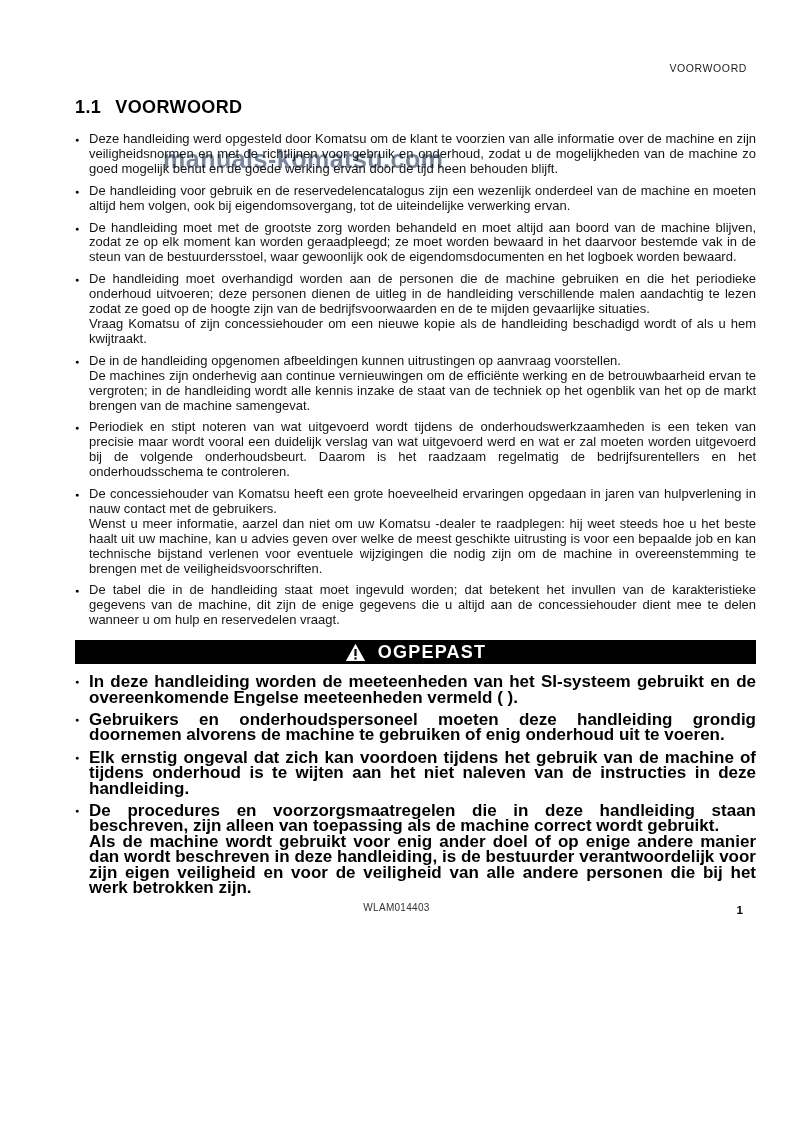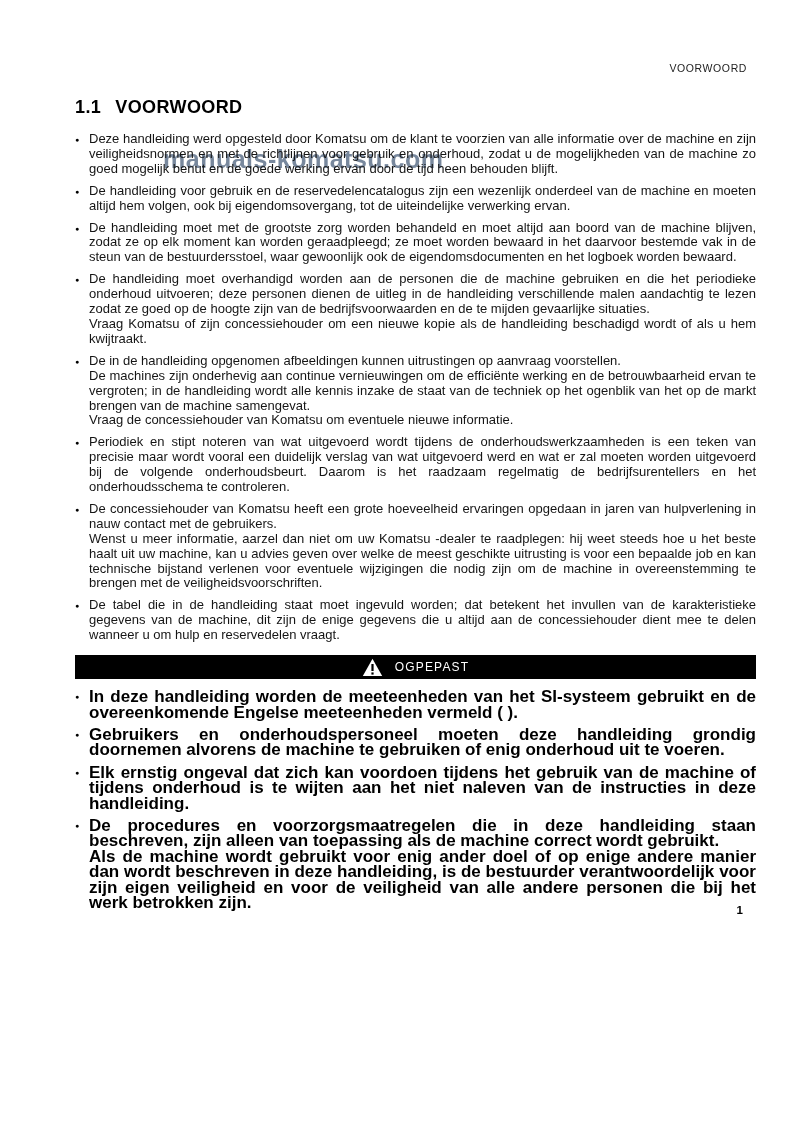--- a/index.html
+++ b/index.html
@@ -64,22 +64,22 @@
     display: flex;
     align-items: center;
     justify-content: center;
     gap: 12px;
     background: #000;
     color: #fff;
     height: 24px;
     margin: 12px 0 10px 0;
   }
   .warning-label {
-    font-size: 12px;
-    font-weight: normal;
+    font-size: 18px;
+    font-weight: bold;
     letter-spacing: 1.2px;
   }
   .watermark {
     position: absolute;
     top: 145px;
     left: 163px;
     font-size: 25px;
     font-weight: bold;
     letter-spacing: 0.5px;
     color: rgba(82, 102, 130, 0.78);
@@ -145,21 +145,20 @@
           <div class="bullet-content">
             <div class="para">De handleiding moet overhandigd worden aan de personen die de machine gebruiken en die het periodieke onderhoud uitvoeren; deze personen dienen de uitleg in de handleiding verschillende malen aandachtig te lezen zodat ze goed op de hoogte zijn van de bedrijfsvoorwaarden en de te mijden gevaarlijke situaties.</div>
             <div class="para">Vraag Komatsu of zijn concessiehouder om een nieuwe kopie als de handleiding beschadigd wordt of als u hem kwijtraakt.</div>
           </div>
         </div>
         <div class="bullet-item">
           <span class="bullet-marker">●</span>
           <div class="bullet-content">
             <div class="para">De in de handleiding opgenomen afbeeldingen kunnen uitrustingen op aanvraag voorstellen.</div>
             <div class="para">De machines zijn onderhevig aan continue vernieuwingen om de efficiënte werking en de betrouwbaarheid ervan te vergroten; in de handleiding wordt alle kennis inzake de staat van de techniek op het ogenblik van het op de markt brengen van de machine samengevat.</div>
-            <div class="para">Vraag de concessiehouder van Komatsu om eventuele nieuwe informatie.</div>
           </div>
         </div>
         <div class="bullet-item">
           <span class="bullet-marker">●</span>
           <div class="bullet-content">
             <div class="para">Periodiek en stipt noteren van wat uitgevoerd wordt tijdens de onderhoudswerkzaamheden is een teken van precisie maar wordt vooral een duidelijk verslag van wat uitgevoerd werd en wat er zal moeten worden uitgevoerd bij de volgende onderhoudsbeurt. Daarom is het raadzaam regelmatig de bedrijfsurentellers en het onderhoudsschema te controleren.</div>
           </div>
         </div>
         <div class="bullet-item">
           <span class="bullet-marker">●</span>
@@ -210,16 +209,17 @@
           <span class="bullet-marker">●</span>
           <div class="bullet-content">
             <div class="para">De procedures en voorzorgsmaatregelen die in deze handleiding staan beschreven, zijn alleen van toepassing als de machine correct wordt gebruikt.</div>
             <div class="para">Als de machine wordt gebruikt voor enig ander doel of op enige andere manier dan wordt beschreven in deze handleiding, is de bestuurder verantwoordelijk voor zijn eigen veiligheid en voor de veiligheid van alle andere personen die bij het werk betrokken zijn.</div>
           </div>
         </div>
       </div>
 
   </div>
 
+  <div class="footer-code">WLAM014403</div>
 
   <div class="footer-page">1</div>
 
 </div>
 
 </body></html>

